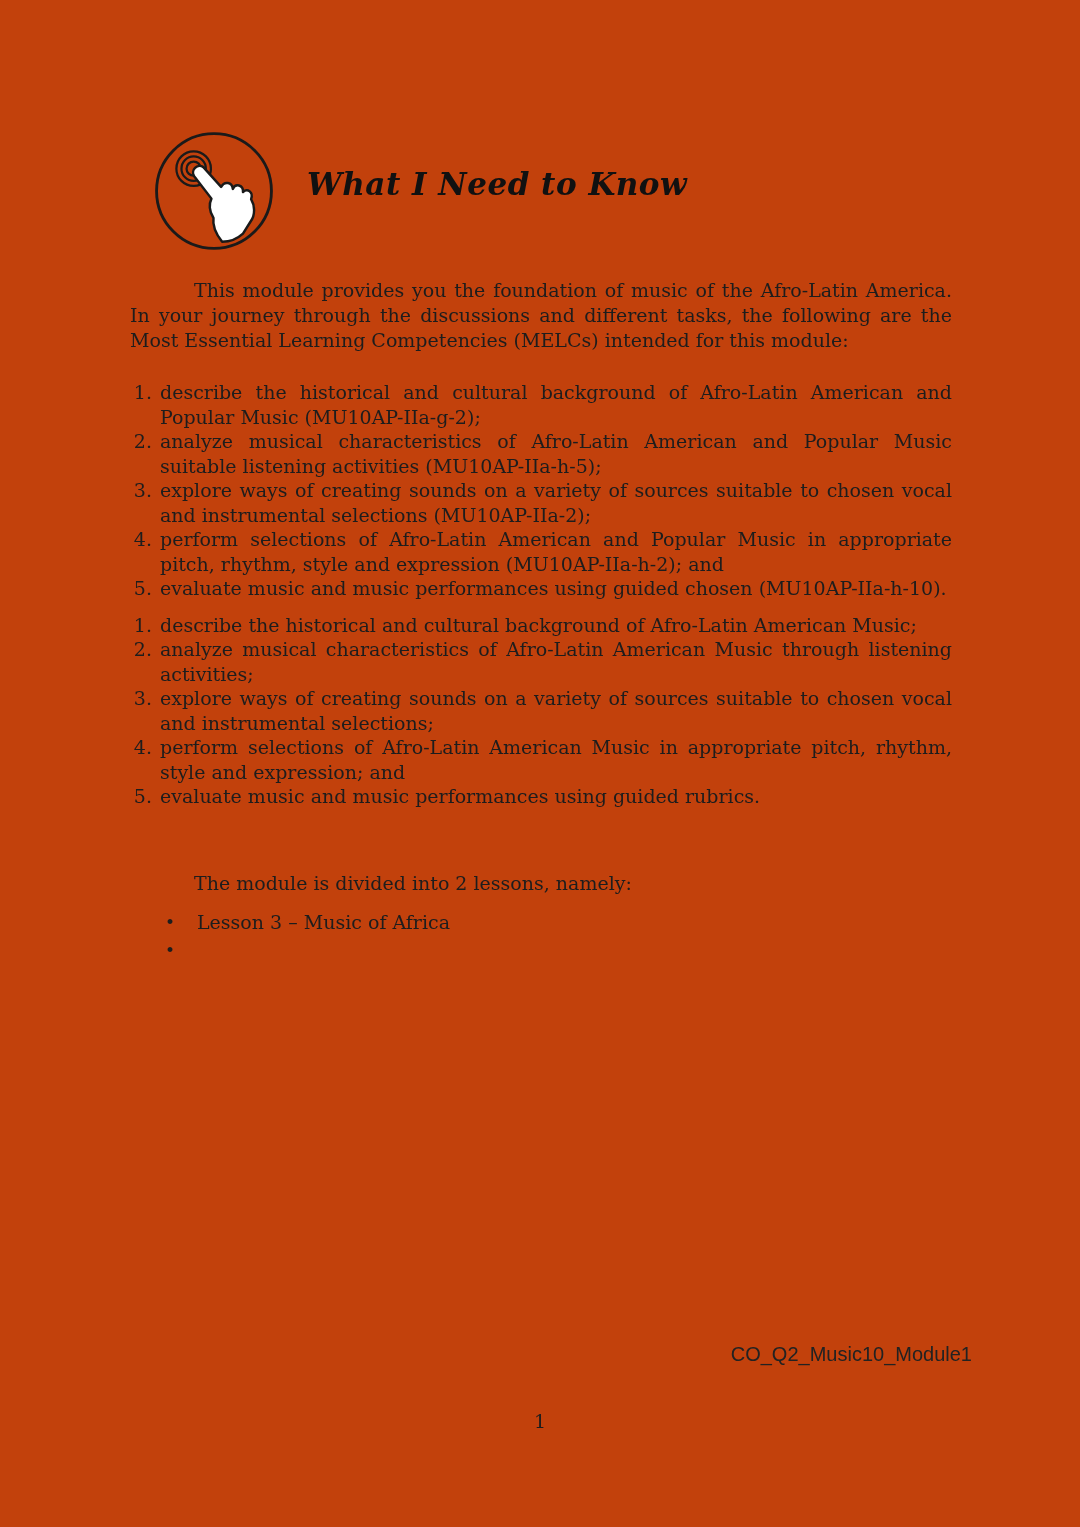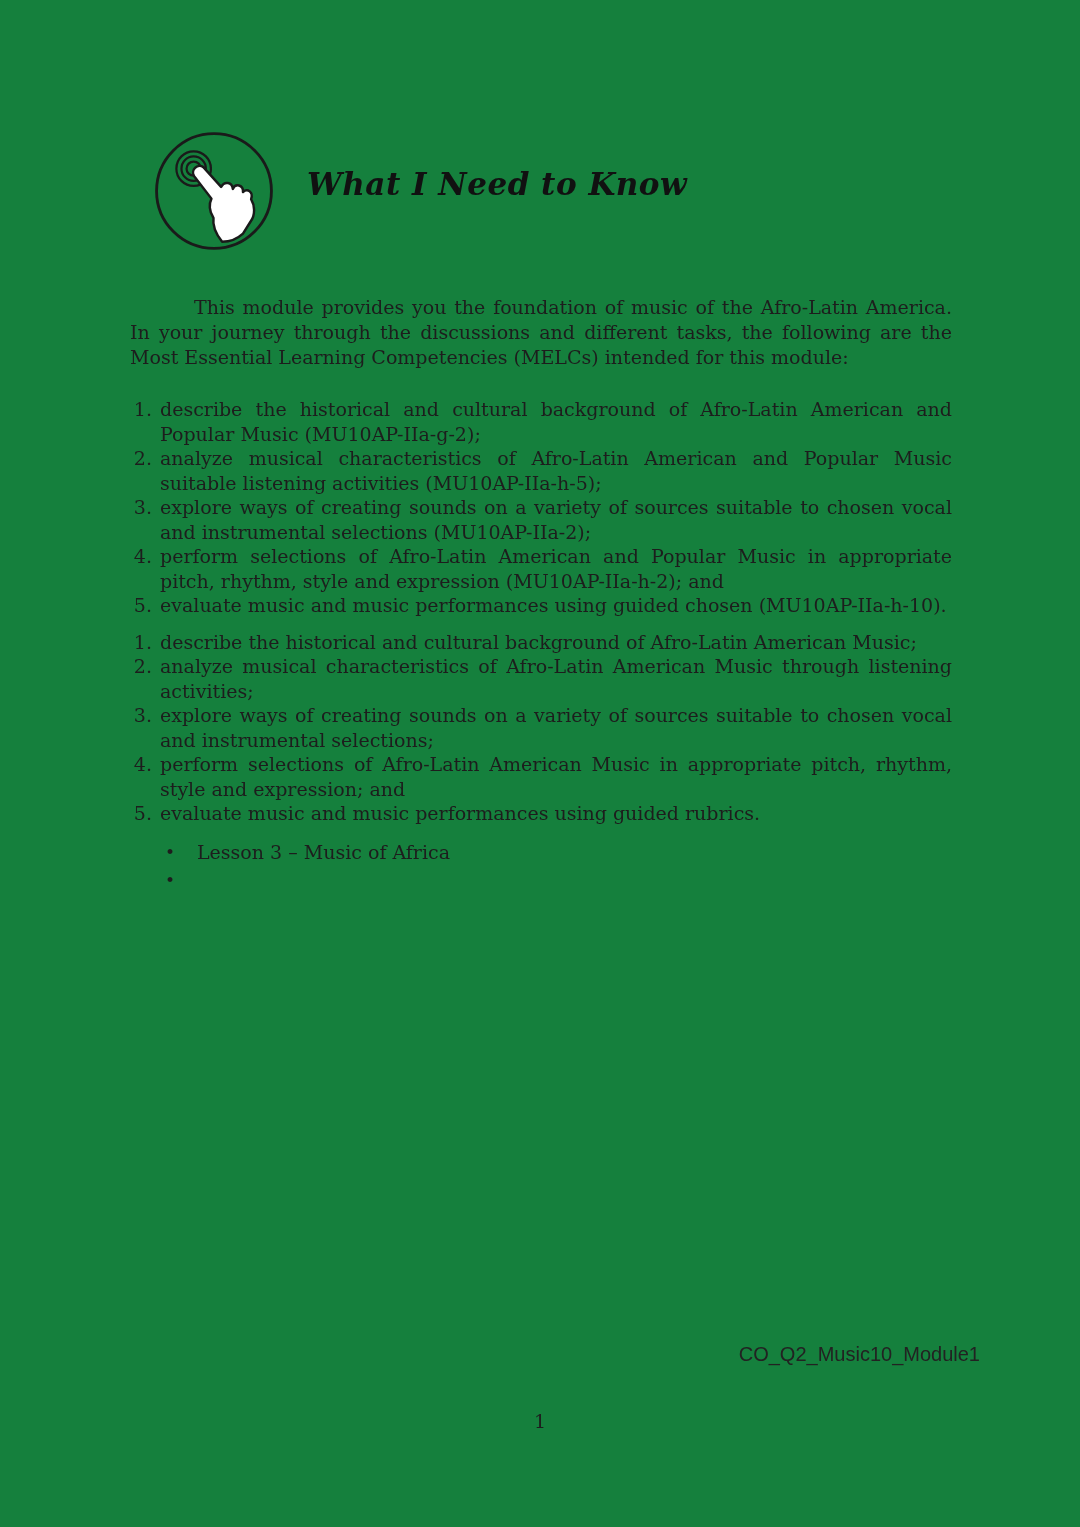--- a/index.html
+++ b/index.html
@@ -1,21 +1,21 @@
 <!DOCTYPE html>
 <html><head>
 <meta charset="utf-8">
 <style>
   * { margin: 0; padding: 0; box-sizing: border-box; }
   html, body { background: #ffffff; }
   .page {
     position: relative;
     width: 1080px;
     height: 1527px;
-    background: #15803d;
+    background: #c2410c;
     font-family: "DejaVu Serif", serif;
     color: #1d1d1d;
     overflow: hidden;
   }
   .header {
     position: absolute;
     top: 130px;
     left: 153px;
     display: flex;
     align-items: center;
@@ -32,21 +32,21 @@
     font-family: "DejaVu Serif", serif;
     font-weight: bold;
     font-style: italic;
     font-size: 31px;
     letter-spacing: 0.5px;
     color: #111111;
     white-space: nowrap;
   }
   .content {
     position: absolute;
-    top: 295px;
+    top: 278px;
     left: 130px;
     width: 822px;
     font-size: 19px;
     line-height: 25px;
     text-align: justify;
   }
   .indent { text-indent: 64px; }
   ol.num-list {
     margin-top: 27px;
     padding-left: 28px;
@@ -70,21 +70,21 @@
   }
   ul.lesson-list li .bullet-glyph {
     position: absolute;
     left: 35px;
     top: 0;
     font-size: 17px;
   }
   .doc-code {
     position: absolute;
     top: 1343px;
-    right: 100px;
+    right: 108px;
     font-family: "Liberation Sans", sans-serif;
     font-size: 20px;
     color: #222222;
   }
   .page-number {
     position: absolute;
     top: 1410px;
     left: 0;
     width: 100%;
     text-align: center;
@@ -135,20 +135,21 @@
 
 
     <ol class="num-list expect-list">
       <li>describe the historical and cultural background of Afro-Latin American Music;</li>
       <li>analyze musical characteristics of Afro-Latin American Music through listening activities;</li>
       <li>explore ways of creating sounds on a variety of sources suitable to chosen vocal and instrumental selections;</li>
       <li>perform selections of Afro-Latin American Music in appropriate pitch, rhythm, style and expression; and</li>
       <li>evaluate music and music performances using guided rubrics.</li>
     </ol>
 
+    <p class="indent lessons-intro">The module is divided into 2 lessons, namely:</p>
 
     <ul class="lesson-list">
       <li><span class="bullet-glyph">•</span><span>Lesson 3 – Music of Africa</span></li>
       <li><span class="bullet-glyph">•</span></li>
     </ul>
 
   </div>
 
   <div class="doc-code">CO_Q2_Music10_Module1</div>
   <div class="page-number">1</div>

